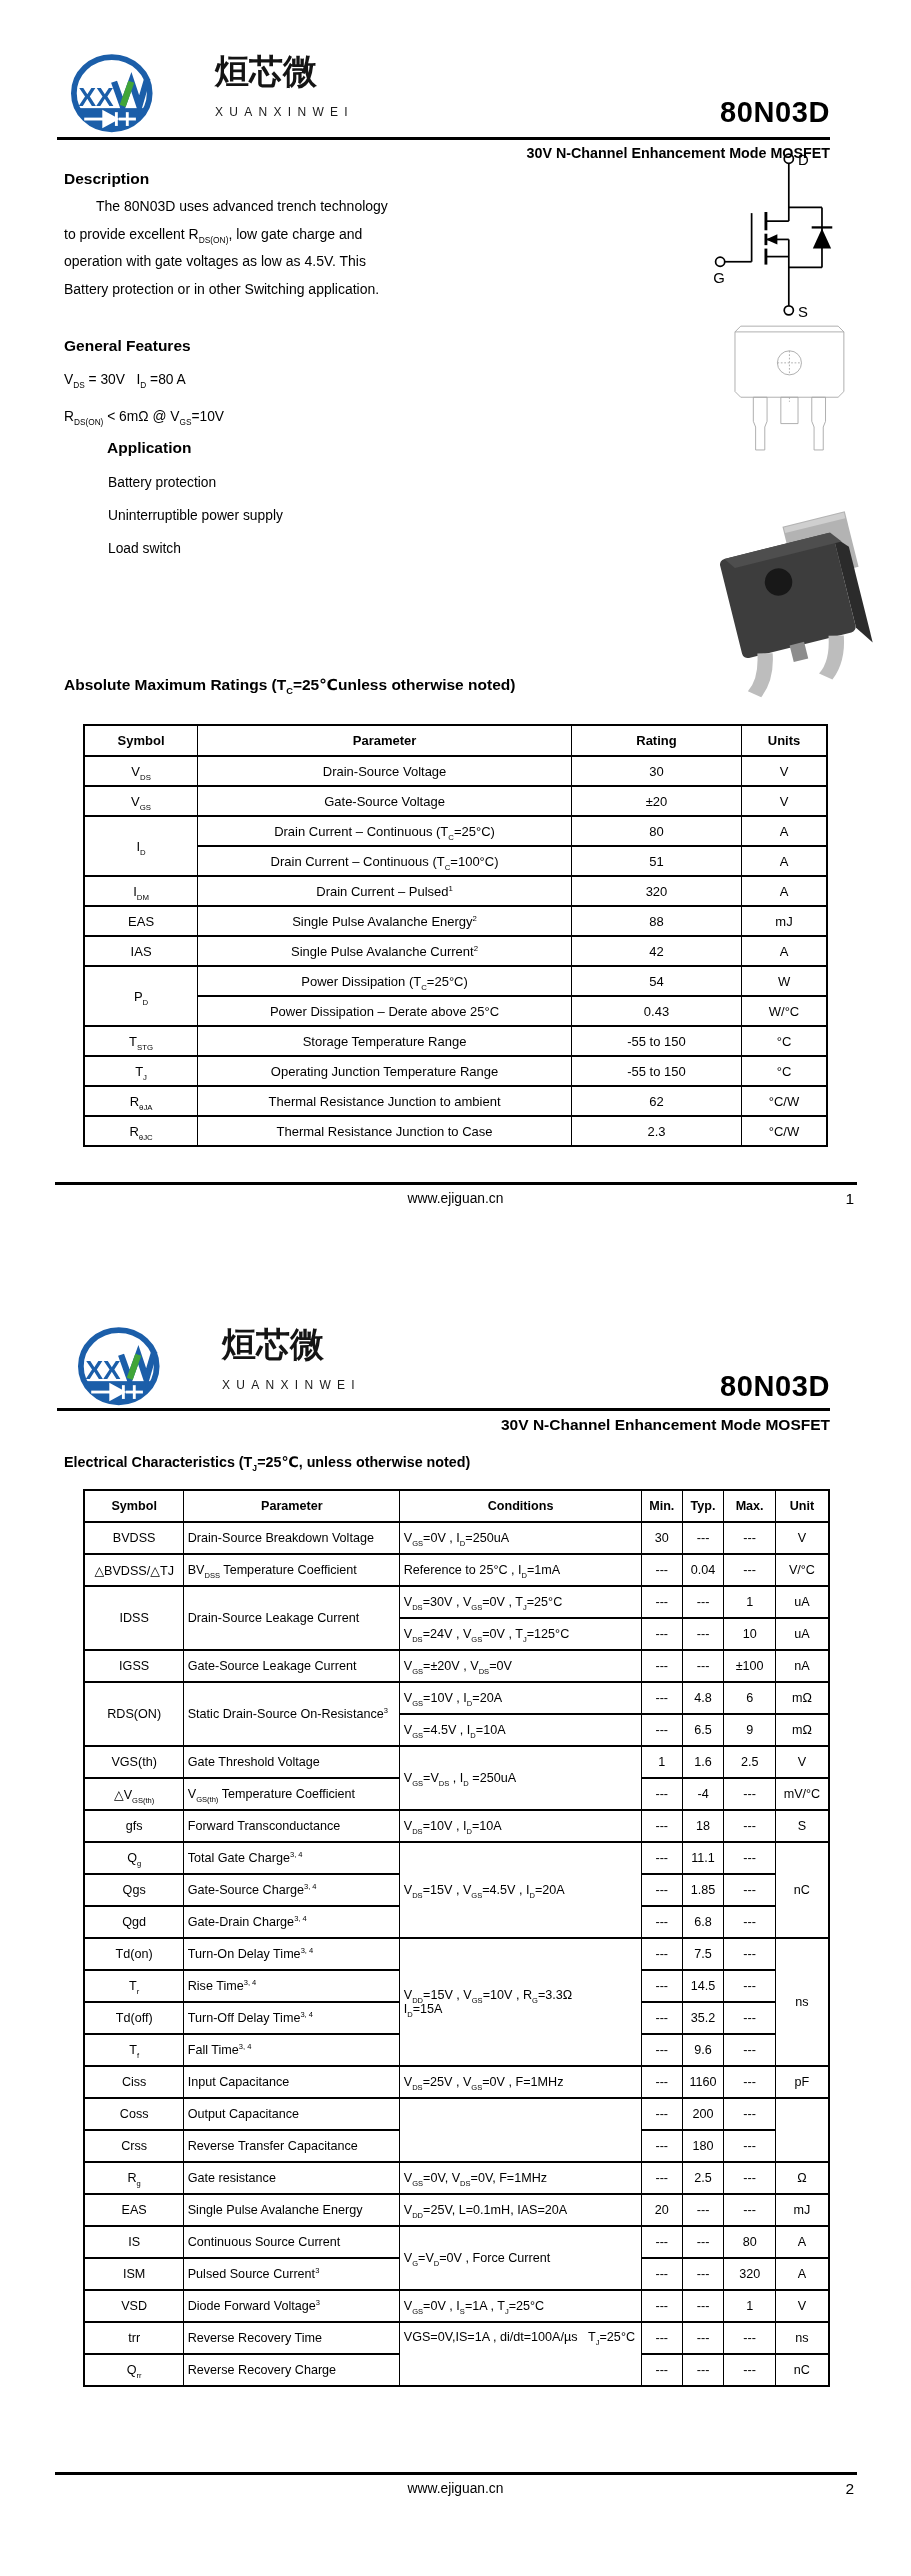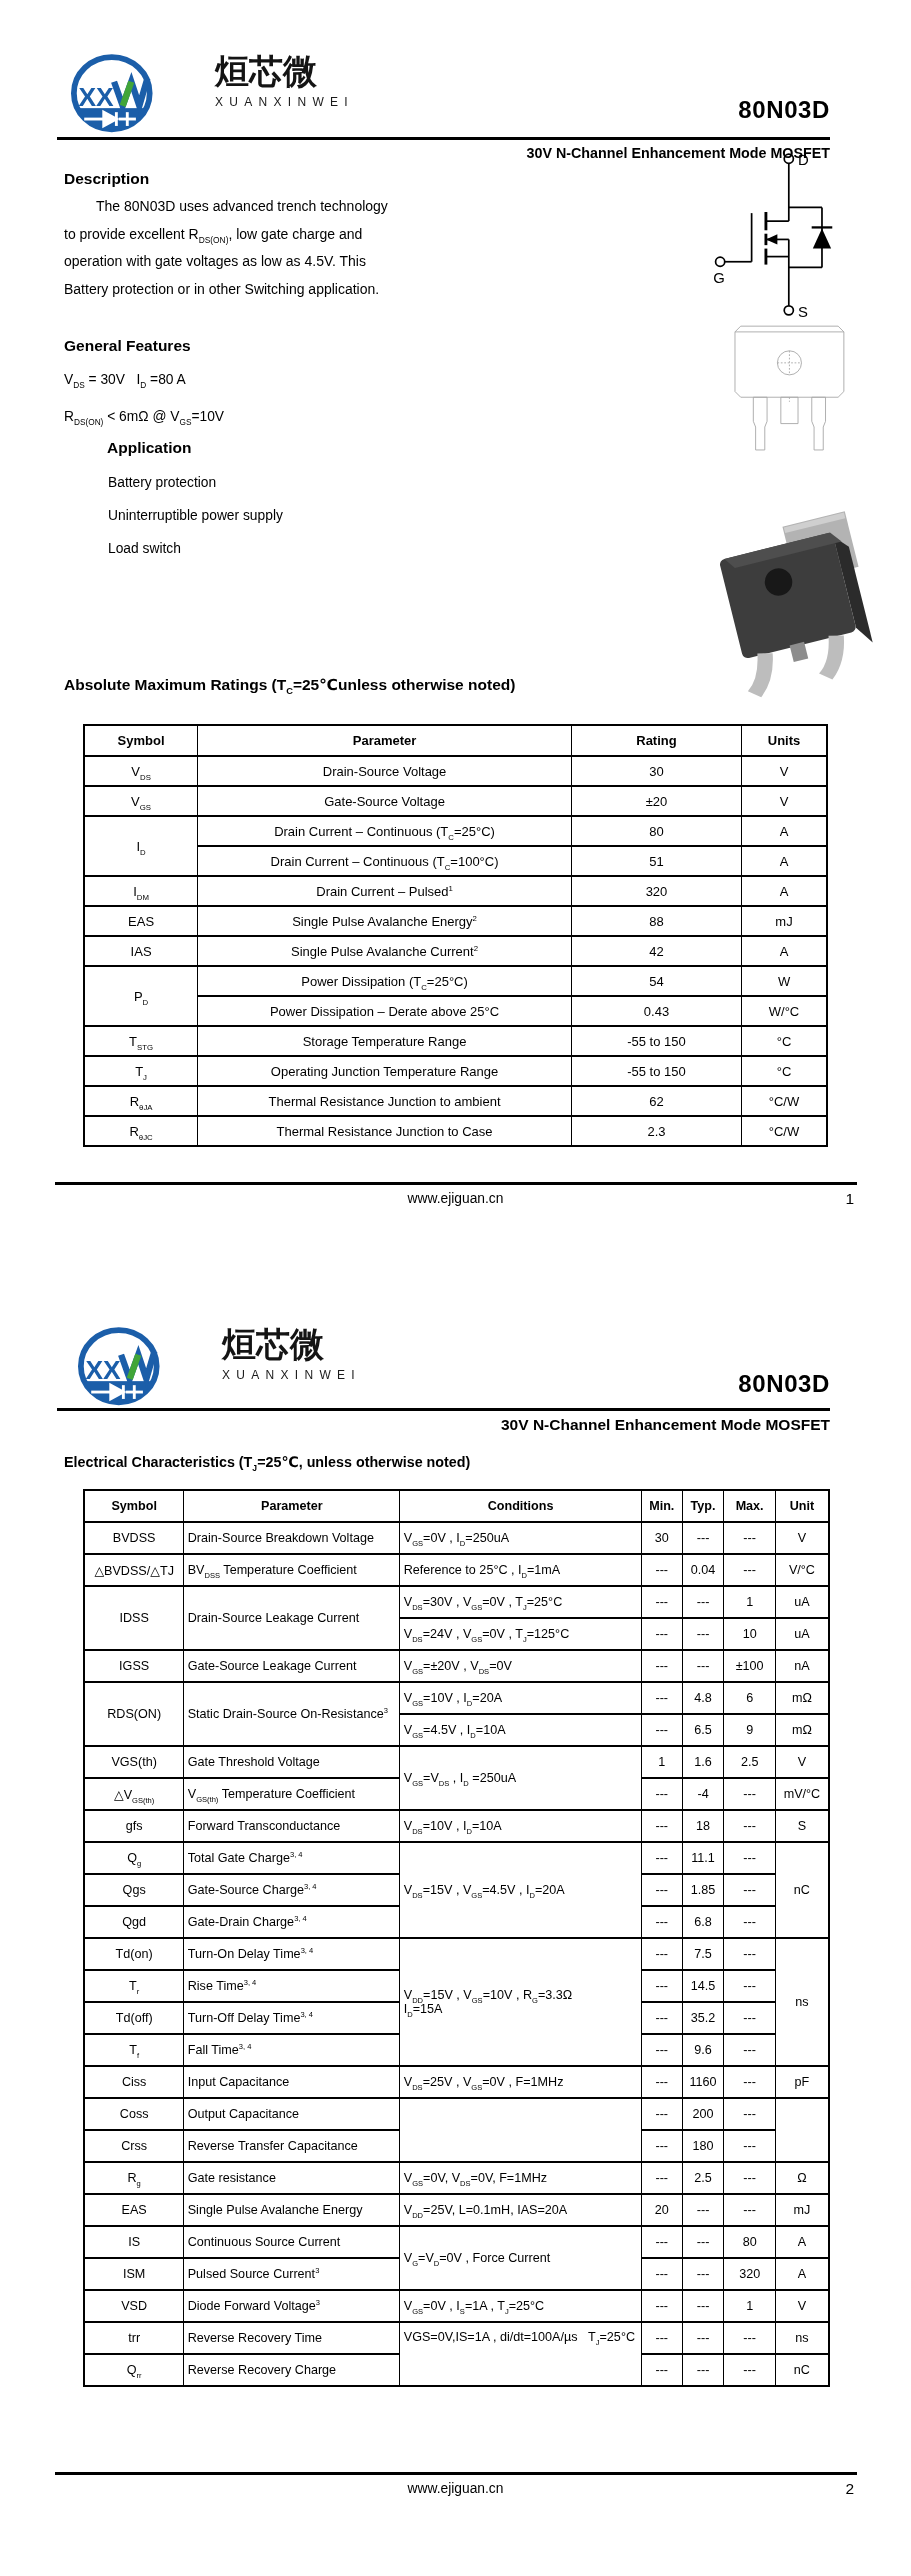--- a/index.html
+++ b/index.html
@@ -2,35 +2,35 @@
 <html style="font-size:9.2px"><head>
 <meta charset="utf-8">
 <style>
   html,body { margin:0; padding:0; background:#ffffff; }
   .sheet {
     position:relative; width:911px; height:2576px; background:#fff;
     font-family:"Liberation Sans","DejaVu Sans",sans-serif; color:#000;
     overflow:hidden;
   }
   .abs { position:absolute; }
-  .h-part { font-size:24px; font-weight:bold; letter-spacing:0.6px; }
+  .h-part { font-size:29px; font-weight:bold; letter-spacing:0.6px; }
   .h-sub  { font-size:14.3px; font-weight:bold; }
   .h-sec  { font-size:15.5px; font-weight:bold; }
   .rule   { background:#000; height:2.9px; }
   .desc-line { font-size:14px; line-height:27.5px; white-space:pre; }
   .desc-line:first-child { padding-left:32px; }
   .feat-line { font-size:13.8px; line-height:37px; white-space:pre; }
   .app-line  { font-size:13.8px; line-height:33px; white-space:pre; }
   sub { font-size:0.60em; line-height:0; }
   sup { font-size:0.60em; line-height:0; }
 
   .logo-wrap { display:flex; align-items:flex-start;gap:48px; }
   .logo-text { margin-left:8px; }
   .logo-cn { font-size:34px; font-weight:bold; color:#141414; line-height:1.1; }
-  .logo-en { font-size:12px; color:#1a1a1a; letter-spacing:6.3px; margin-top:5px; }
+  .logo-en { font-size:12px; color:#1a1a1a; letter-spacing:6.3px; margin-top:15px; }
 
   table.dtable { border-collapse:collapse; table-layout:fixed; width:100%;
                  border:2.3px solid #000; }
   .dtable th, .dtable td {
     border-left:1.1px solid #000; border-right:1.1px solid #000;
     border-top:2.3px solid #000; border-bottom:2.3px solid #000;
     text-align:center; vertical-align:middle;
     padding:1.1px 4.6px; white-space:pre-line; overflow:hidden;
   }
   .dtable th { font-weight:bold; }

